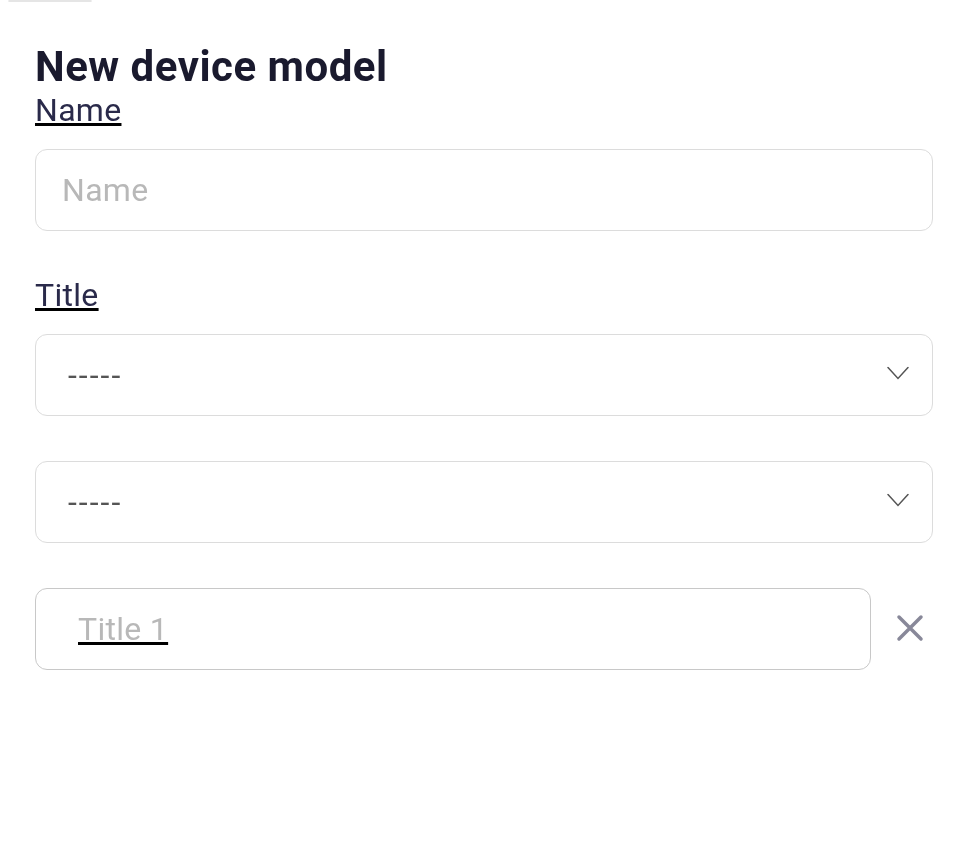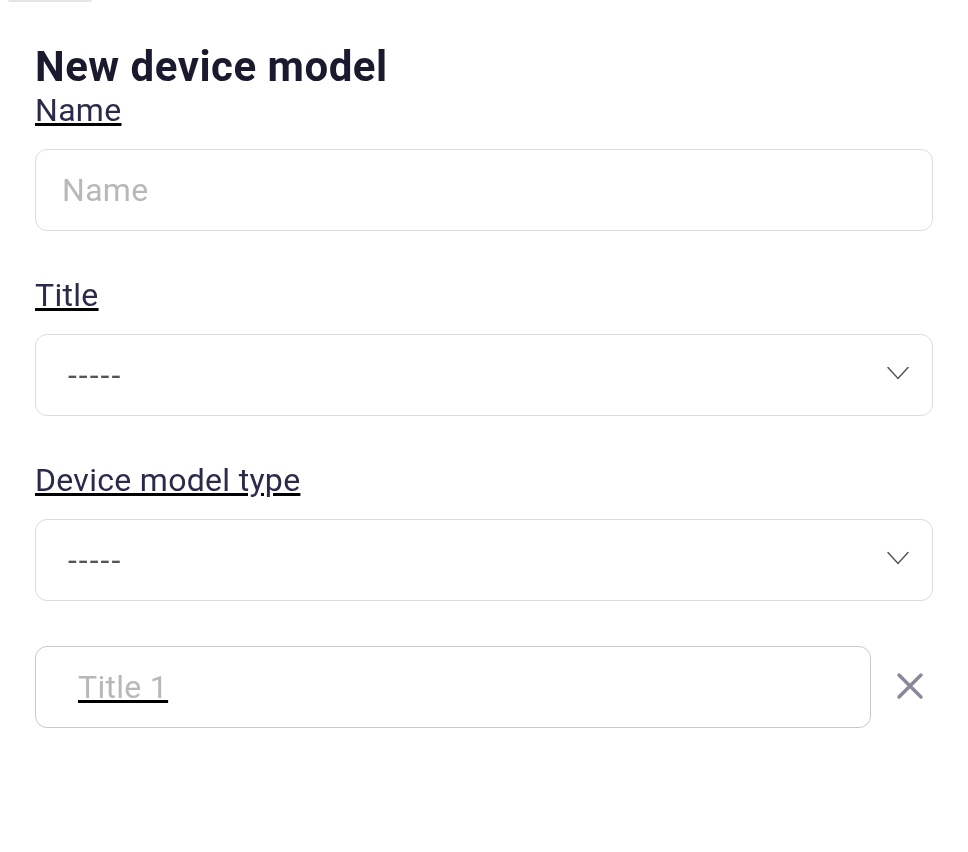--- a/index.html
+++ b/index.html
@@ -138,21 +138,20 @@
       </select>
       <span class="select-chevron">
         <svg width="22" height="14" viewBox="0 0 22 14" fill="none">
           <path d="M1 1L11 12L21 1" stroke="#555555" stroke-width="1.5" stroke-linecap="round"></path>
         </svg>
       </span>
     </div>
   </div>
 
   <div class="form-group">
-    <label class="form-label">Device model type</label>
     <div class="select-wrapper">
       <select class="select-input">
         <option>-----</option>
       </select>
       <span class="select-chevron">
         <svg width="22" height="14" viewBox="0 0 22 14" fill="none">
           <path d="M1 1L11 12L21 1" stroke="#555555" stroke-width="1.5" stroke-linecap="round"></path>
         </svg>
       </span>
     </div>

